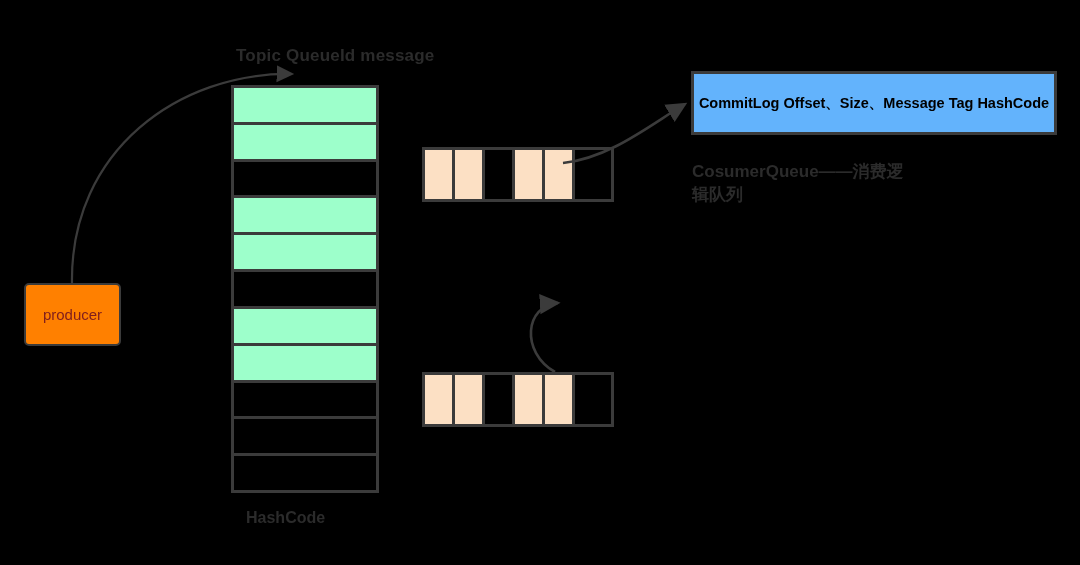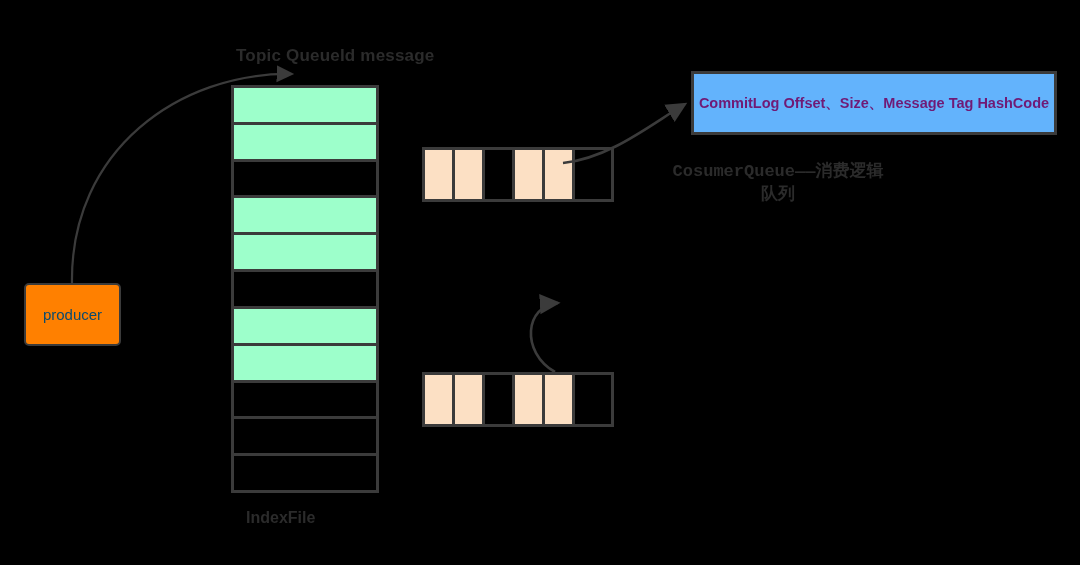--- a/index.html
+++ b/index.html
@@ -7,28 +7,28 @@
   #stage{position:relative;width:1080px;height:565px;background:#000;}
 
   .lbl{position:absolute;color:#2b2b2b;font-weight:bold;white-space:nowrap;}
 
   
   #title-topic{left:236px;top:46px;font-size:17px;letter-spacing:.2px;}
   
   #cap-commitlog{left:246px;top:509px;font-size:16px;}
 
   
-  #cap-consumerqueue{left:668px;top:160px;font-size:17px;text-align:center;width:220px;line-height:23px;white-space:normal;font-family:Liberation Mono, monospace;}
+  #cap-consumerqueue{left:692px;top:160px;font-size:17px;text-align:left;width:220px;line-height:23px;white-space:normal;}
   #cap-indexfile{left:668px;top:392px;font-size:17px;}
 
   
   #producer{position:absolute;left:24px;top:283px;width:97px;height:63px;background:#FF8000;
             border:2px solid #3b3b3b;border-radius:5px;box-sizing:border-box;}
   #producer .t{position:absolute;left:0;top:0;width:100%;height:100%;display:flex;
-               align-items:center;justify-content:center;color:#0c4a6e;font-size:15px;}
+               align-items:center;justify-content:center;color:#7f1d1d;font-size:15px;}
 
   
   #commitlog{position:absolute;left:231px;top:85px;width:148px;height:408px;box-sizing:border-box;
              border:3px solid #3b3b3b;background:#000;display:flex;flex-direction:column;}
   #commitlog .row{flex:1 1 0;border-bottom:3px solid #3b3b3b;box-sizing:border-box;}
   #commitlog .row:last-child{border-bottom:none;}
   #commitlog .row.g{background:#9DFFCB;}
   #commitlog .row.k{background:#000;}
 
   
@@ -36,21 +36,21 @@
          display:flex;background:#000;}
   .strip .cell{width:30px;border-right:3px solid #3b3b3b;box-sizing:border-box;}
   .strip .cell:last-child{border-right:none;}
   .strip .cell.p{background:#FCE0C4;}
   .strip .cell.k{background:#000;}
   #strip-cq{left:422px;top:147px;width:192px;}
   #strip-idx{left:422px;top:372px;width:192px;}
 
   
   .bluebox{position:absolute;background:#63B3FC;border:3px solid #3b3b3b;box-sizing:border-box;
-           display:flex;align-items:center;justify-content:center;color:#701a75;
+           display:flex;align-items:center;justify-content:center;color:#000000;
            font-size:14.5px;font-weight:bold;}
   #box-cq{left:691px;top:71px;width:366px;height:64px;}
   #box-idx{left:565px;top:282px;width:492px;height:61px;}
 
   svg.arrows{position:absolute;left:0;top:0;width:1080px;height:565px;pointer-events:none;}
 </style>
 </head>
 <body>
 
 <div id="stage">
@@ -68,21 +68,21 @@
     <div class="row g"></div>
     <div class="row g"></div>
     <div class="row k"></div>
     <div class="row g"></div>
     <div class="row g"></div>
     <div class="row k"></div>
     <div class="row k"></div>
     <div class="row k"></div>
   </div>
 
-  <div class="lbl" id="cap-commitlog">IndexFile</div>
+  <div class="lbl" id="cap-commitlog">HashCode</div>
 
   <div class="strip" id="strip-cq">
     <div class="cell p"></div>
     <div class="cell p"></div>
     <div class="cell k"></div>
     <div class="cell p"></div>
     <div class="cell p"></div>
     <div class="cell k"></div>
   </div>
 

